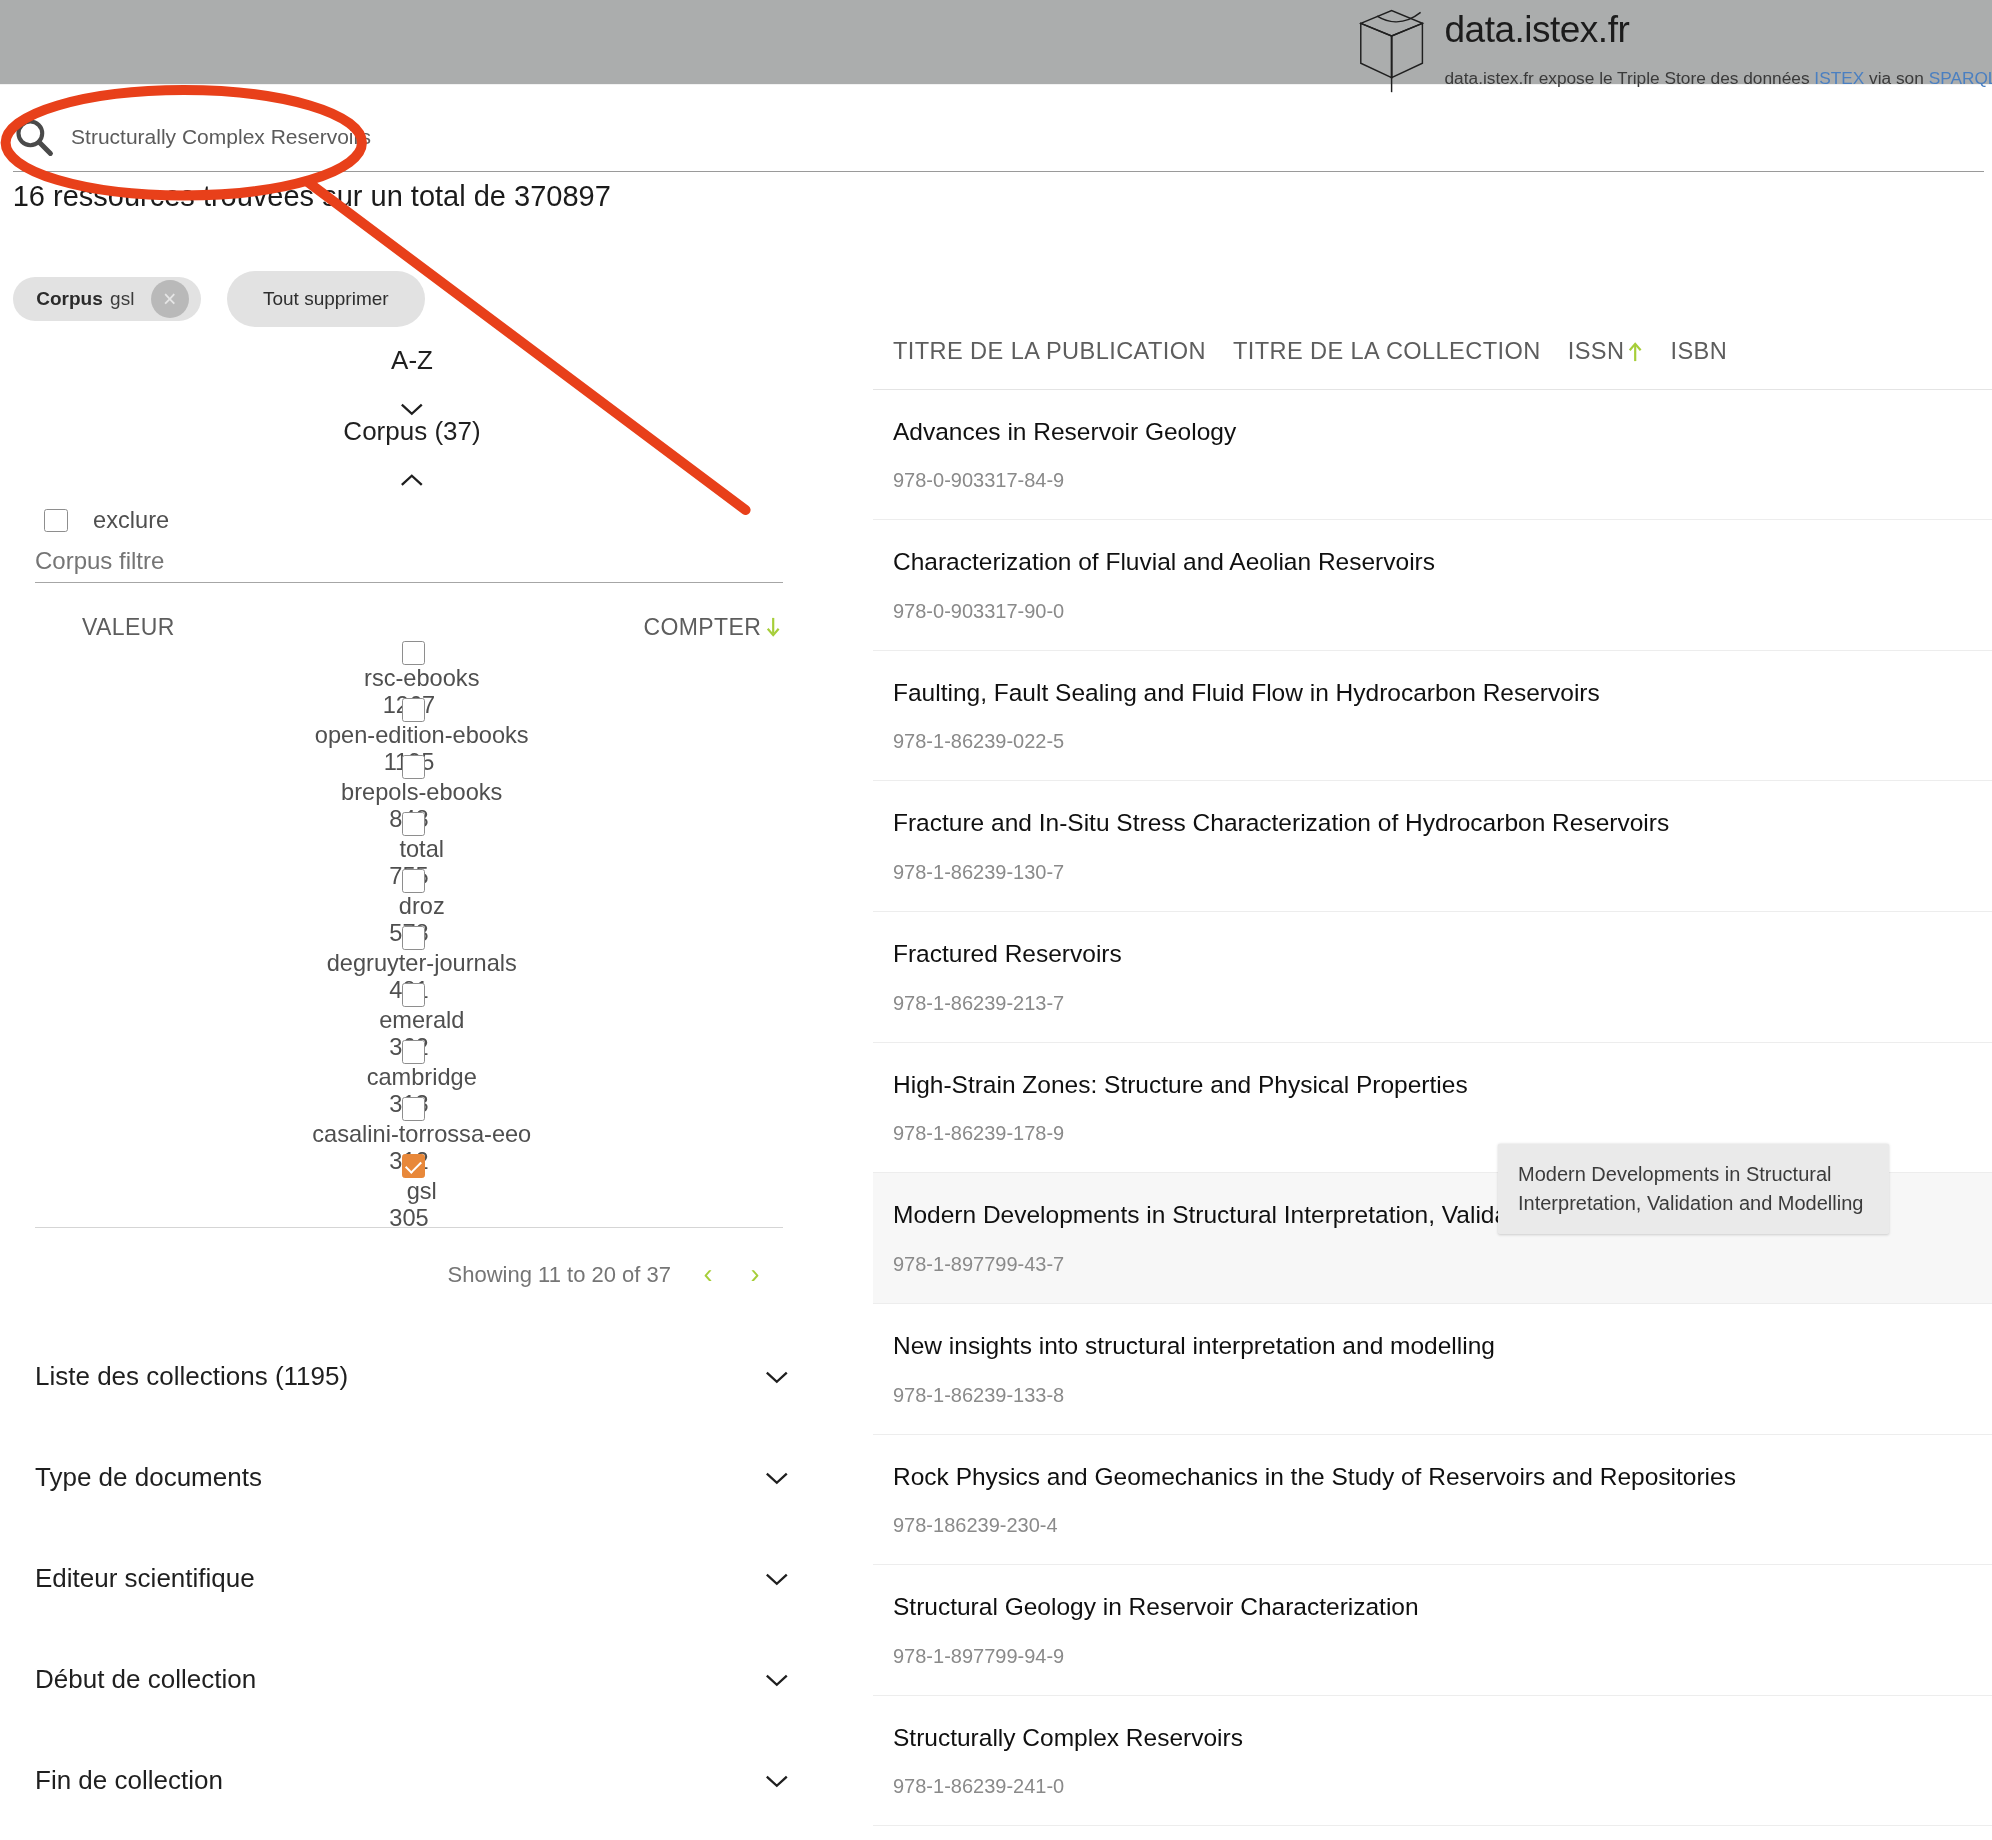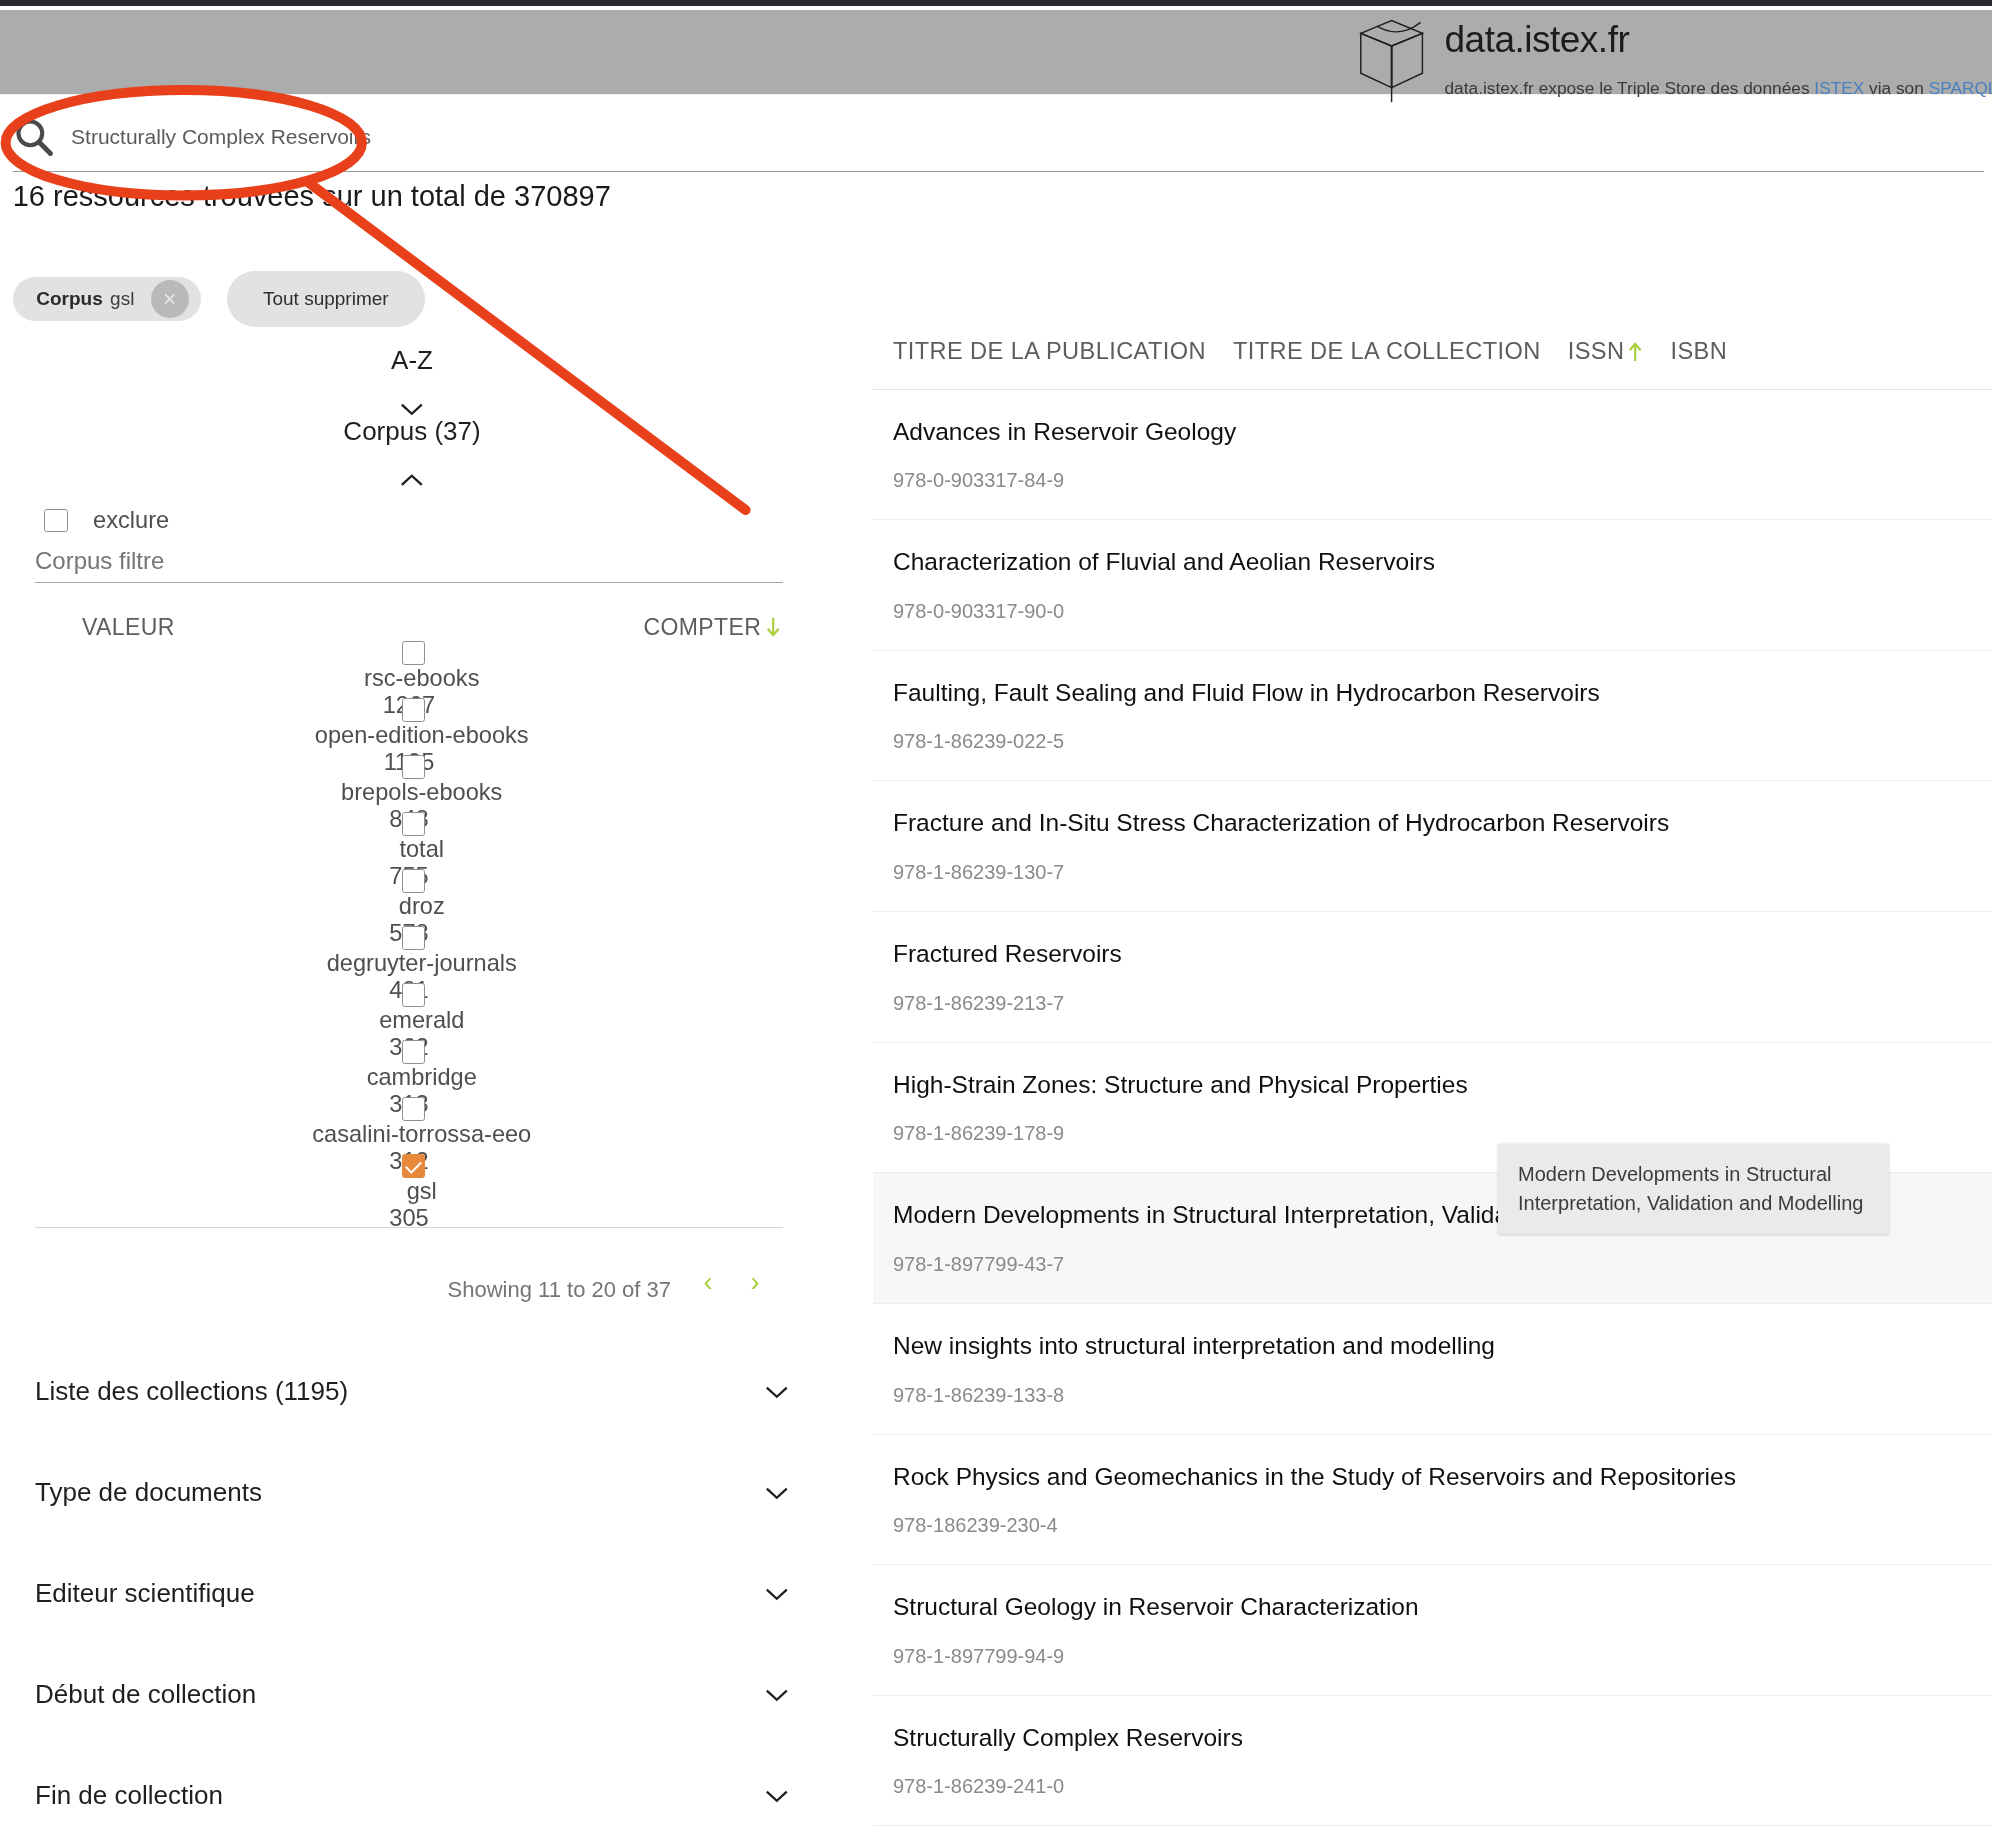--- a/index.html
+++ b/index.html
@@ -17,21 +17,21 @@
     background: #ffffff;
   }
 
   
   .top-strip {
     position: absolute; top: 0; left: 0;
     width: 1993px; height: 6.4px;
     background: #2b2b2f;
   }
   .gray-header {
-    position: absolute; top: 10px; left: 0;
+    position: absolute; top: 0; left: 0;
     width: 1993px; height: 85px;
     background: #abadad;
     border-bottom: 1.8px solid #f2f2f2;
   }
   .brand-wrap {
     position: absolute;
     left: 1355px; top: 7.3px;
     display: flex;
     align-items: flex-start;
   }
@@ -233,21 +233,21 @@
     margin-top: 16.4px;
   }
   .pager {
     display: flex;
     align-items: center;
     justify-content: flex-end;
     margin-top: 33px;
     padding-right: 18px;
     gap: 27px;
   }
-  .pager-text { font-size: 22px; color: #757575; margin-top: 16px; }
+  .pager-text { font-size: 22px; color: #757575; }
   .pager-btn {
     font-size: 27px;
     color: #a6ce39;
     cursor: pointer;
     line-height: 1;
     padding: 0 5.5px;
   }
   .facet-sep-head {
     height: 71px;
     display: flex; align-items: center; justify-content: space-between;

